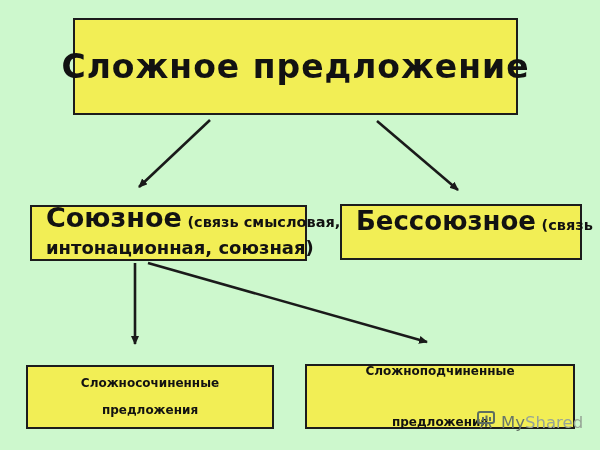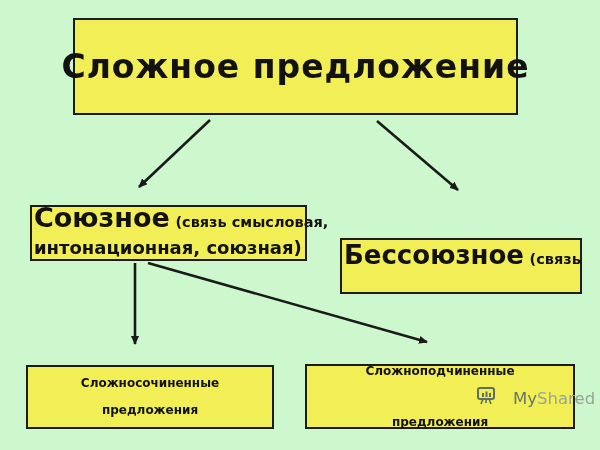--- a/index.html
+++ b/index.html
@@ -21,36 +21,36 @@
   .arrows line{stroke:var(--arrow);stroke-width:2.6;}
   .box{
     position:absolute;box-sizing:border-box;
     background:var(--box-fill);
     border:2px solid var(--box-border);
     color:var(--text);text-align:left;font-weight:bold;
   }
   .root-box{left:73px;top:18px;width:445px;height:97px;
     display:flex;align-items:center;justify-content:center;}
   .root-box .root-label{font-size:33px;letter-spacing:1px;white-space:nowrap;}
-  .branch-box{overflow:visible;padding:0 2px;}
+  .branch-box{overflow:visible;padding:0 14px;}
   .branch-left{left:30px;top:205px;width:277px;height:56px;}
-  .branch-right{left:340px;top:204px;width:242px;height:56px;margin-top:34px;}
+  .branch-right{left:340px;top:204px;width:242px;height:56px;}
   .bline1{white-space:nowrap;line-height:30px;margin-top:-4px;}
   .branch-right .bline1{margin-top:0;}
   .big-label{font-size:27px;}
   .branch-right .big-label{font-size:26px;}
   .small-note{font-size:14.5px;}
   .bline2{font-size:18px;line-height:22px;white-space:nowrap;}
   .leaf-box{display:flex;flex-direction:column;align-items:center;justify-content:center;
     font-size:12px;line-height:27px;margin-top:16px;}
   .leaf-left{left:26px;top:349px;width:248px;height:64px;}
   .leaf-right{left:305px;top:348px;width:270px;height:65px;gap:24px;}
   .watermark{
-    position:absolute;left:477px;top:387px;height:22px;
-    display:flex;align-items:center;gap:16px;
+    position:absolute;left:477px;top:411px;height:22px;
+    display:flex;align-items:center;gap:4px;
     font-size:16.5px;font-weight:normal;white-space:nowrap;
   }
   .wm-my{color:var(--watermark-my);}
   .wm-shared{color:var(--watermark-shared);}
   .wm-icon{display:inline-block;}
 </style>
 </head>
 <body>
 
 <div class="stage">

